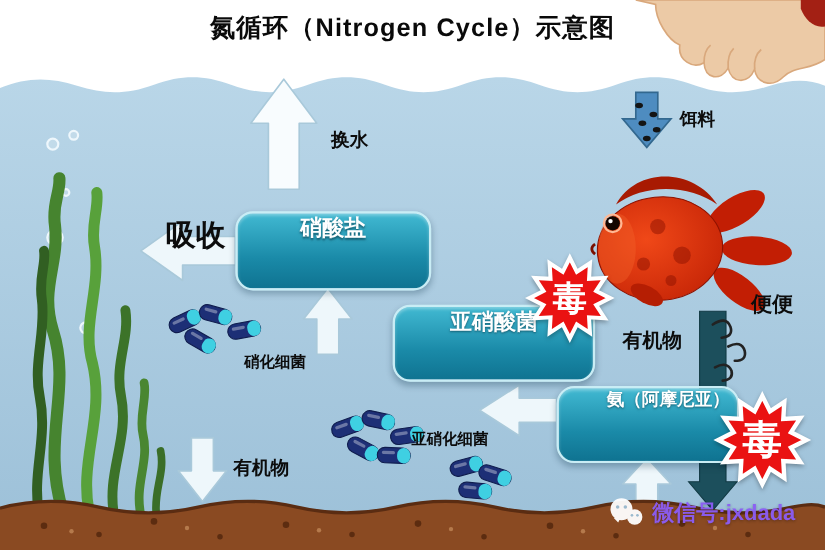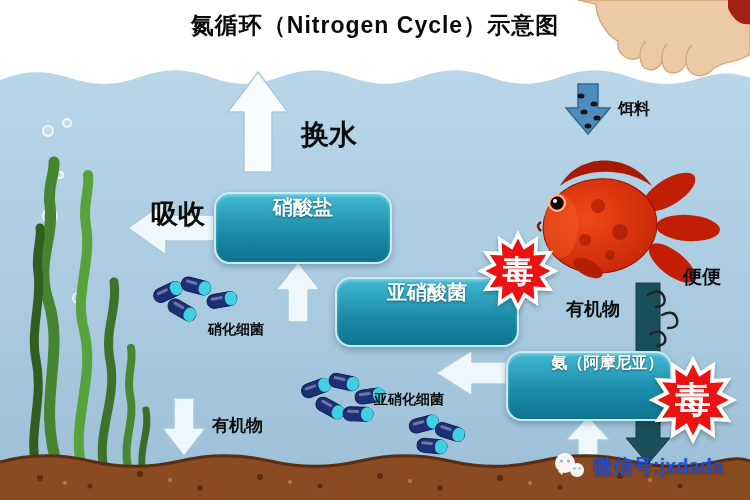--- a/index.html
+++ b/index.html
@@ -4,34 +4,34 @@
 <style>
   html,body{margin:0;padding:0;background:#fff;}
   .scene{position:relative;width:750px;height:500px;overflow:hidden;background:#ffffff;
          font-family:"Liberation Sans","DejaVu Sans",sans-serif;}
   .bg{position:absolute;left:0;top:0;width:750px;height:500px;}
   .title{position:absolute;top:10px;left:0;width:100%;text-align:center;
          font-size:23px;font-weight:bold;color:#0a0a0a;letter-spacing:1px;}
   .cbox{position:absolute;border-radius:16px;
         background:linear-gradient(180deg,#41b9d2 0%,#1a8aa8 60%,#0f7391 100%);
         border:2px solid #c9edf5;color:#fff;text-align:center;
-        display:flex;justify-content:center;gap:10px;
+        display:flex;flex-direction:column;justify-content:flex-start;gap:10px;
         box-shadow:0 3px 6px rgba(0,40,60,.28), inset 0 2px 3px rgba(255,255,255,.35);
         text-shadow:0 1px 2px rgba(0,30,40,.55);}
   .cbox .bname{font-weight:bold;font-size:20px;}
   .cbox .bformula{font-weight:bold;font-size:18px;}
   #box-nitrate{left:214px;top:192px;width:174px;height:68px;}
-  #box-nitrite{left:335px;top:277px;width:180px;height:66px;font-family:Liberation Serif, serif;}
+  #box-nitrite{left:357px;top:277px;width:180px;height:66px;font-family:Liberation Serif, serif;}
   #box-ammonia{left:506px;top:351px;width:162px;height:66px;}
   #box-ammonia .bname{font-size:16px;margin-left:37px;}
   .lbl{position:absolute;font-weight:bold;color:#0c0c0c;white-space:nowrap;}
   .star{position:absolute;filter:drop-shadow(0 2px 2px rgba(0,0,0,.3));}
   .star text{font-family:"Liberation Sans","DejaVu Sans",sans-serif;}
   .watermark{position:absolute;left:552px;top:451px;display:flex;align-items:center;gap:7px;
-             color:#1d4ed8;font-size:20px;font-weight:bold;opacity:.95;
+             color:#8b5cf6;font-size:20px;font-weight:bold;opacity:.95;
              text-shadow:0 1px 3px rgba(0,0,0,.35);}
 </style>
 </head>
 <body>
 
 <div class="scene">
 
   <svg class="bg" viewBox="0 0 750 500">
     <defs>
       <linearGradient id="waterGrad" x1="0" y1="0" x2="0" y2="1">
@@ -236,26 +236,26 @@
 
   <svg class="star" style="left:474px;top:227px;" width="88" height="88" viewBox="0 0 96 96">
     <polygon points="48,8 55,21.9 68,13.4 67.1,28.9 82.6,28 74.1,41 88,48 74.1,55 82.6,68 67.1,67.1 68,82.6 55,74.1 48,88 41,74.1 28,82.6 28.9,67.1 13.4,68 21.9,55 8,48 21.9,41 13.4,28 28.9,28.9 28,13.4 41,21.9" fill="#ea1212" stroke="#ffffff" stroke-width="4"></polygon>
     <text x="48" y="60" text-anchor="middle" font-size="34" font-weight="bold" fill="#ffffff">毒</text>
   </svg>
   <svg class="star" style="left:645px;top:352px;" width="96" height="96" viewBox="0 0 96 96">
     <polygon points="48,8 55,21.9 68,13.4 67.1,28.9 82.6,28 74.1,41 88,48 74.1,55 82.6,68 67.1,67.1 68,82.6 55,74.1 48,88 41,74.1 28,82.6 28.9,67.1 13.4,68 21.9,55 8,48 21.9,41 13.4,28 28.9,28.9 28,13.4 41,21.9" fill="#ea1212" stroke="#ffffff" stroke-width="4"></polygon>
     <text x="48" y="60" text-anchor="middle" font-size="36" font-weight="bold" fill="#ffffff">毒</text>
   </svg>
 
-  <div class="lbl" style="left:301px;top:116px;font-size:28px">换水</div>
+  <div class="lbl" style="left:301px;top:116px;font-size:17px">换水</div>
   <div class="lbl" style="left:151px;top:196px;font-size:27px">吸收</div>
   <div class="lbl" style="left:618px;top:99px;font-size:16px">饵料</div>
   <div class="lbl" style="left:683px;top:264px;font-size:19px">便便</div>
   <div class="lbl" style="left:566px;top:297px;font-size:18px">有机物</div>
-  <div class="lbl" style="left:208px;top:321px;font-size:14px">硝化细菌</div>
+  <div class="lbl" style="left:222px;top:321px;font-size:14px">硝化细菌</div>
   <div class="lbl" style="left:374px;top:391px;font-size:14px">亚硝化细菌</div>
   <div class="lbl" style="left:212px;top:414px;font-size:17px">有机物</div>
 
   <div class="watermark">
     <svg width="34" height="30" viewBox="0 0 34 30">
       <circle cx="13" cy="12" r="10" fill="#ffffff"></circle>
       <path d="M6,20 L10,24 L12,20 Z" fill="#ffffff"></path>
       <circle cx="9.5" cy="10" r="1.6" fill="#9cc0d8"></circle>
         <circle cx="16.5" cy="10" r="1.6" fill="#9cc0d8"></circle>
       <circle cx="25" cy="19" r="7" fill="#ffffff"></circle>

